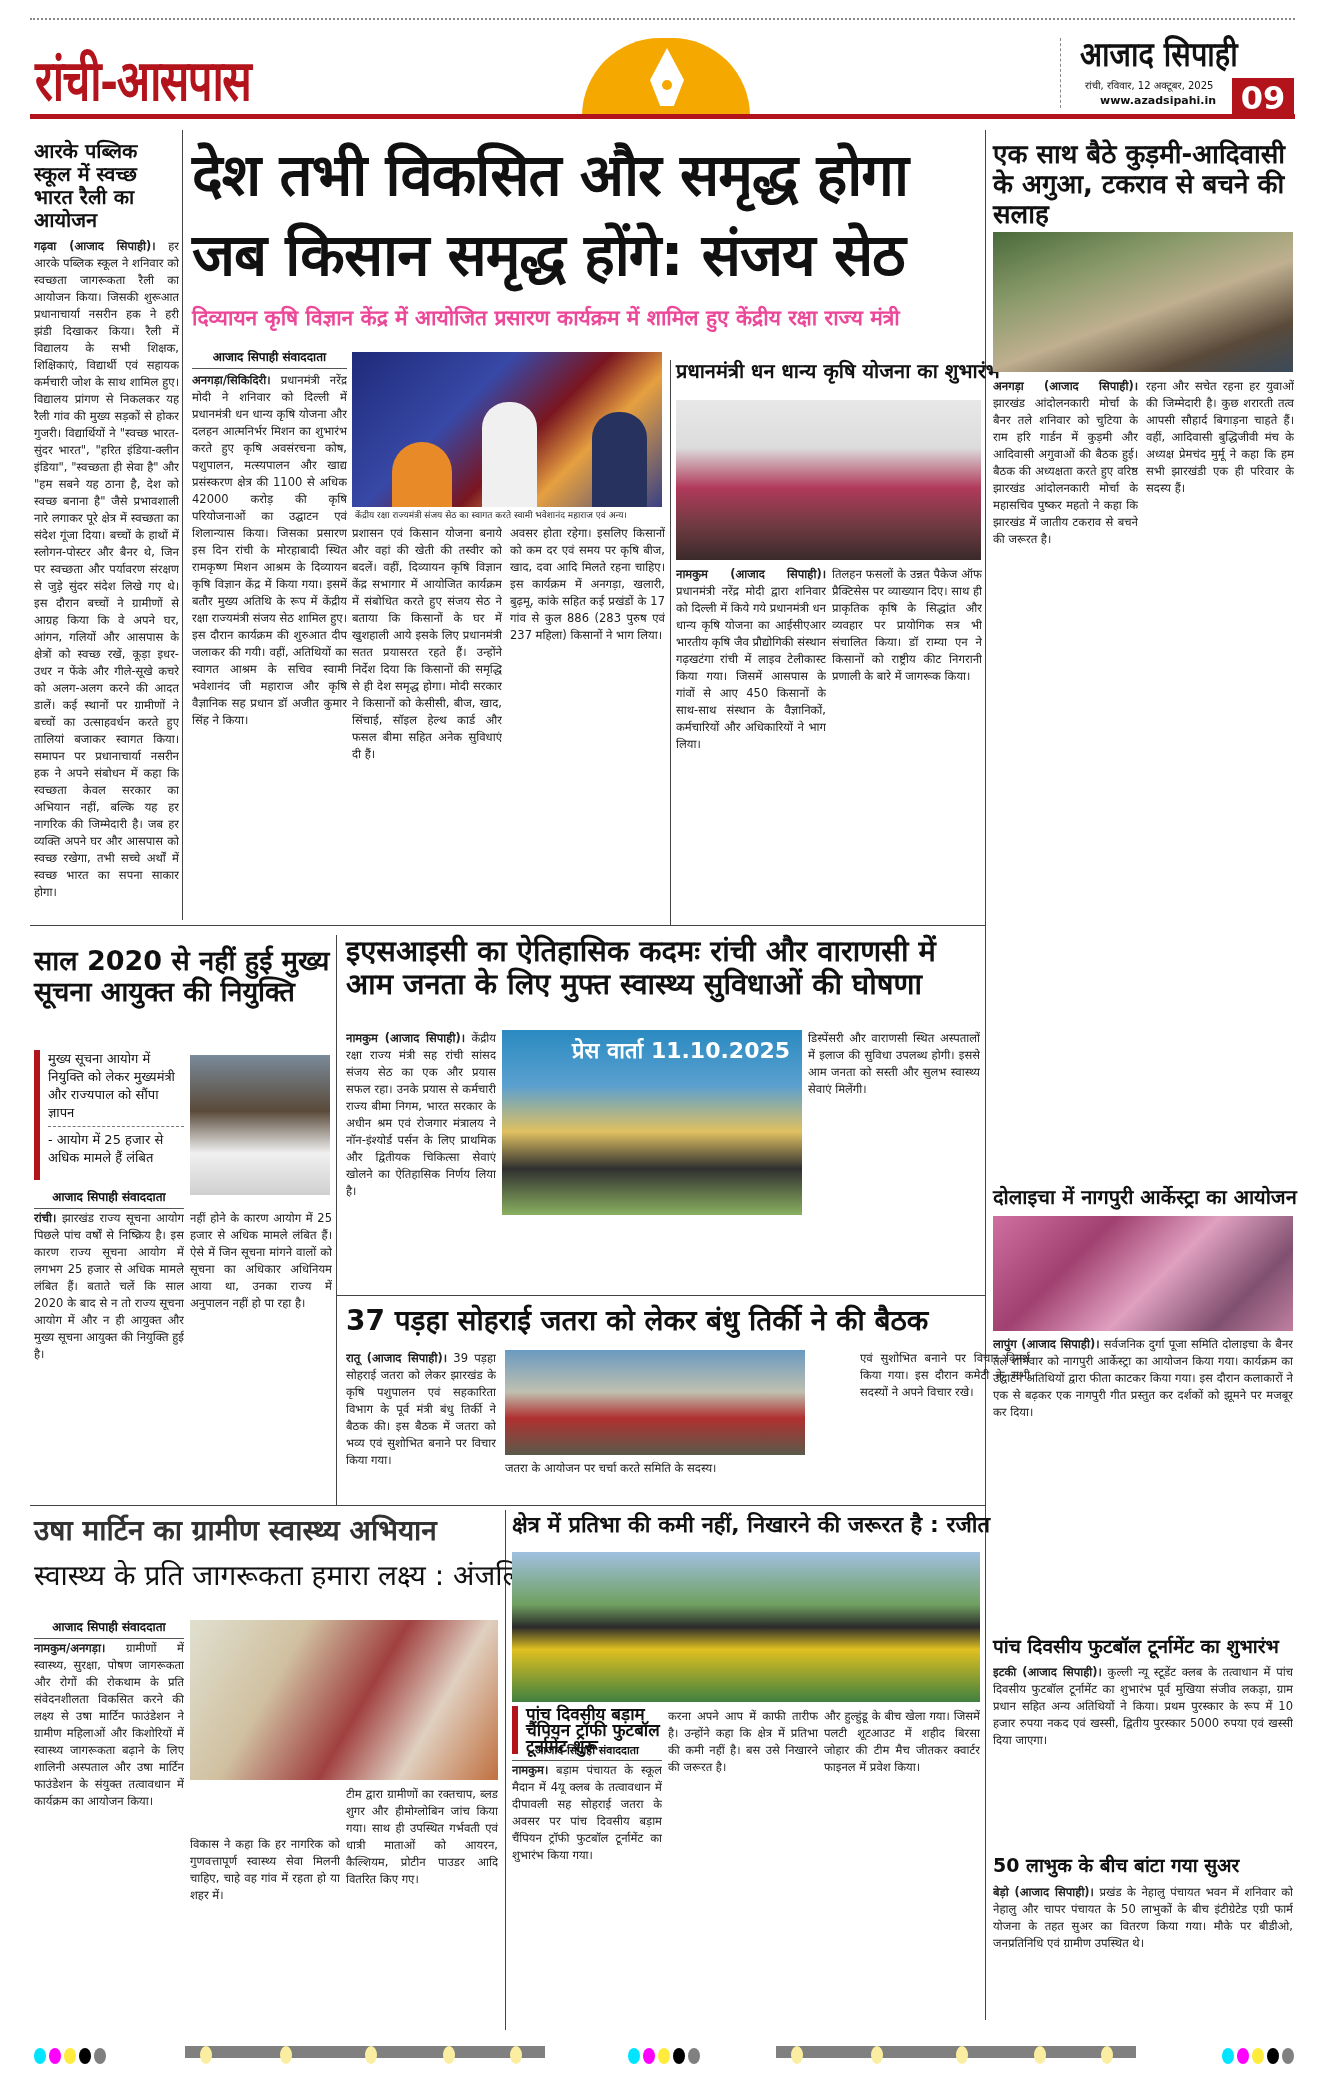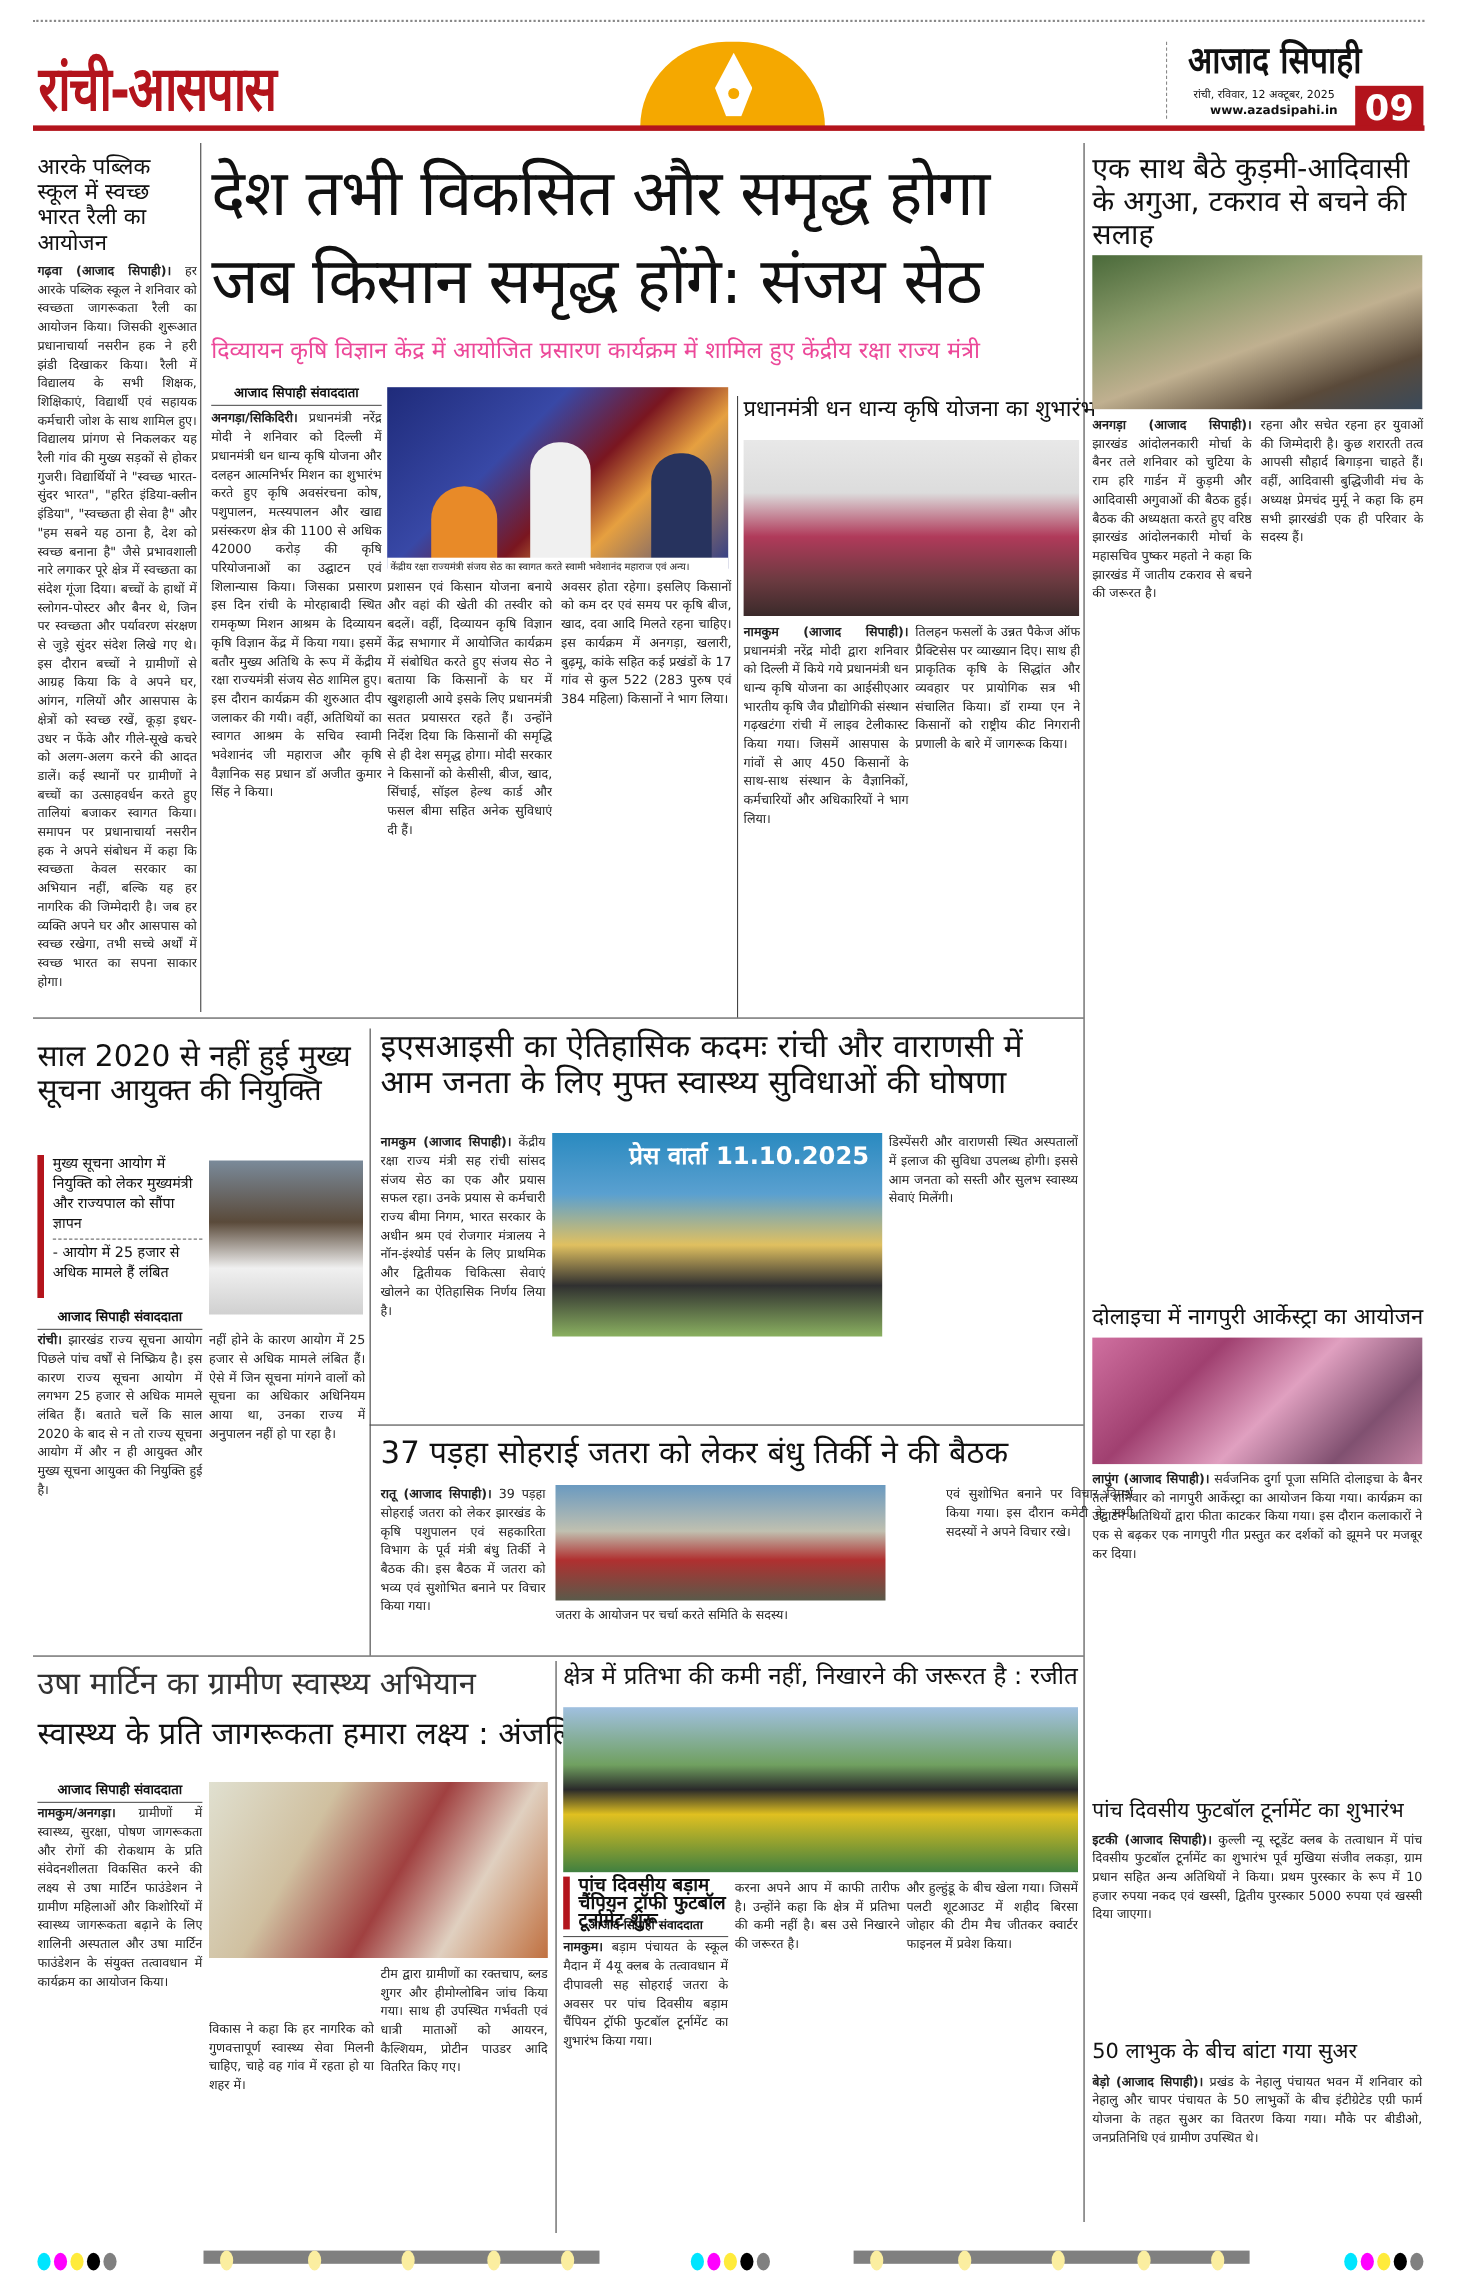--- a/index.html
+++ b/index.html
@@ -11,21 +11,21 @@
 .pen{position:absolute;left:650px;top:48px;width:34px;height:58px;background:#fff;clip-path:polygon(50% 0,100% 55%,70% 100%,30% 100%,0 55%)}
 .pen-dot{position:absolute;left:662px;top:80px;width:10px;height:10px;background:#f5a800;border-radius:50%}
 .red-rule{position:absolute;left:30px;right:30px;top:114px;height:5px;background:#b3141c}
 .brand{position:absolute;left:1080px;top:30px;font-size:34px;font-weight:bold;font-family:"DejaVu Serif",serif;transform:scaleX(.85);transform-origin:left}
 .brand-divider{position:absolute;left:1060px;top:38px;height:70px;border-left:1px dashed #888}
 .dateline{position:absolute;left:1085px;top:78px;font-size:10px}
 .website{position:absolute;left:1100px;top:94px;font-size:11px;font-weight:bold}
 .pageno{position:absolute;left:1232px;top:78px;width:62px;height:40px;background:#b3141c;color:#fff;font-size:32px;font-weight:bold;text-align:center;line-height:40px}
 .vr{position:absolute;border-left:1px solid #444}
 .hr{position:absolute;border-top:1px solid #444}
-.head{font-weight:normal;color:#111;line-height:1.15}
+.head{font-weight:bold;color:#111;line-height:1.15}
 .body-text{font-size:11.5px;line-height:17px;text-align:justify;color:#222;overflow:hidden}
 .photo{position:absolute;overflow:hidden}
 .byline{font-size:12px;font-weight:bold;text-align:center;border-bottom:1px solid #555;padding-bottom:3px}
 .caption{position:absolute;font-size:9px;background:#fff;padding:1px 3px;color:#222}
 .sidebox{position:absolute;border-left:6px solid #b3141c;padding-left:8px;font-size:13px;line-height:18px}
 .regmarks{position:absolute;top:2048px;display:flex;gap:3px}
 .regmarks span{width:12px;height:16px;border-radius:50%}
 .graybar{position:absolute;top:2046px;height:12px;background:#808080}
 .graybar i{position:absolute;top:0;width:12px;height:18px;border-radius:50%;background:#fbeea0}
 </style>
@@ -70,21 +70,21 @@
     <b>अनगड़ा/सिकिदिरी।</b>
     <span>प्रधानमंत्री नरेंद्र मोदी ने शनिवार को दिल्ली में प्रधानमंत्री धन धान्य कृषि योजना और दलहन आत्मनिर्भर मिशन का शुभारंभ करते हुए कृषि अवसंरचना कोष, पशुपालन, मत्स्यपालन और खाद्य प्रसंस्करण क्षेत्र की 1100 से अधिक 42000 करोड़ की कृषि परियोजनाओं का उद्घाटन एवं शिलान्यास किया। जिसका प्रसारण इस दिन रांची के मोरहाबादी स्थित रामकृष्ण मिशन आश्रम के दिव्यायन कृषि विज्ञान केंद्र में किया गया। इसमें बतौर मुख्य अतिथि के रूप में केंद्रीय रक्षा राज्यमंत्री संजय सेठ शामिल हुए। इस दौरान कार्यक्रम की शुरुआत दीप जलाकर की गयी। वहीं, अतिथियों का स्वागत आश्रम के सचिव स्वामी भवेशानंद जी महाराज और कृषि वैज्ञानिक सह प्रधान डॉ अजीत कुमार सिंह ने किया।</span>
   </div>
   <div class="photo" style="left:352px;top:352px;width:310px;height:165px;background:linear-gradient(135deg,#1f2b7a 0%,#3848a6 35%,#7a1620 55%,#e6a040 70%,#2b3a8a 100%)">
     <div class="abs" style="left:40px;top:90px;width:60px;height:75px;background:#e88a28;border-radius:30px 30px 0 0"></div>
     <div class="abs" style="left:130px;top:50px;width:55px;height:115px;background:#f0f0f0;border-radius:26px 26px 0 0"></div>
     <div class="abs" style="left:240px;top:60px;width:55px;height:105px;background:#27335e;border-radius:26px 26px 0 0"></div>
   </div>
   <div class="caption" style="left:352px;top:507px;width:310px;white-space:nowrap;overflow:hidden">केंद्रीय रक्षा राज्यमंत्री संजय सेठ का स्वागत करते स्वामी भवेशानंद महाराज एवं अन्य।</div>
   <div class="abs body-text" style="left:352px;top:525px;width:150px;height:395px">प्रशासन एवं किसान योजना बनाये और वहां की खेती की तस्वीर को बदलें। वहीं, दिव्यायन कृषि विज्ञान केंद्र सभागार में आयोजित कार्यक्रम में संबोधित करते हुए संजय सेठ ने बताया कि किसानों के घर में खुशहाली आये इसके लिए प्रधानमंत्री सतत प्रयासरत रहते हैं। उन्होंने निर्देश दिया कि किसानों की समृद्धि से ही देश समृद्ध होगा। मोदी सरकार ने किसानों को केसीसी, बीज, खाद, सिंचाई, सॉइल हेल्थ कार्ड और फसल बीमा सहित अनेक सुविधाएं दी हैं।</div>
-  <div class="abs body-text" style="left:510px;top:525px;width:155px;height:395px">अवसर होता रहेगा। इसलिए किसानों को कम दर एवं समय पर कृषि बीज, खाद, दवा आदि मिलते रहना चाहिए। इस कार्यक्रम में अनगड़ा, खलारी, बुढ़मू, कांके सहित कई प्रखंडों के 17 गांव से कुल 522 (283 पुरुष एवं 384 महिला) किसानों ने भाग लिया।</div>
+  <div class="abs body-text" style="left:510px;top:525px;width:155px;height:395px">अवसर होता रहेगा। इसलिए किसानों को कम दर एवं समय पर कृषि बीज, खाद, दवा आदि मिलते रहना चाहिए। इस कार्यक्रम में अनगड़ा, खलारी, बुढ़मू, कांके सहित कई प्रखंडों के 17 गांव से कुल 886 (283 पुरुष एवं 237 महिला) किसानों ने भाग लिया।</div>
 </article>
 
 <article>
   <h2 class="abs head" style="left:676px;top:360px;width:305px;font-size:20px;white-space:nowrap">प्रधानमंत्री धन धान्य कृषि योजना का शुभारंभ</h2>
   <div class="photo" style="left:676px;top:400px;width:305px;height:160px;background:linear-gradient(180deg,#e8e8e8 0%,#dcdcdc 30%,#b03a5a 55%,#6b3a40 80%,#3a2a2a 100%)"></div>
   <div class="abs body-text" style="left:676px;top:566px;width:150px;height:354px">
     <b>नामकुम (आजाद सिपाही)।</b>
     <span>प्रधानमंत्री नरेंद्र मोदी द्वारा शनिवार को दिल्ली में किये गये प्रधानमंत्री धन धान्य कृषि योजना का आईसीएआर भारतीय कृषि जैव प्रौद्योगिकी संस्थान गढ़खटंगा रांची में लाइव टेलीकास्ट किया गया। जिसमें आसपास के गांवों से आए 450 किसानों के साथ-साथ संस्थान के वैज्ञानिकों, कर्मचारियों और अधिकारियों ने भाग लिया।</span>
   </div>
   <div class="abs body-text" style="left:832px;top:566px;width:150px;height:354px">तिलहन फसलों के उन्नत पैकेज ऑफ प्रैक्टिसेस पर व्याख्यान दिए। साथ ही प्राकृतिक कृषि के सिद्धांत और व्यवहार पर प्रायोगिक सत्र भी संचालित किया। डॉ राम्या एन ने किसानों को राष्ट्रीय कीट निगरानी प्रणाली के बारे में जागरूक किया।</div>

